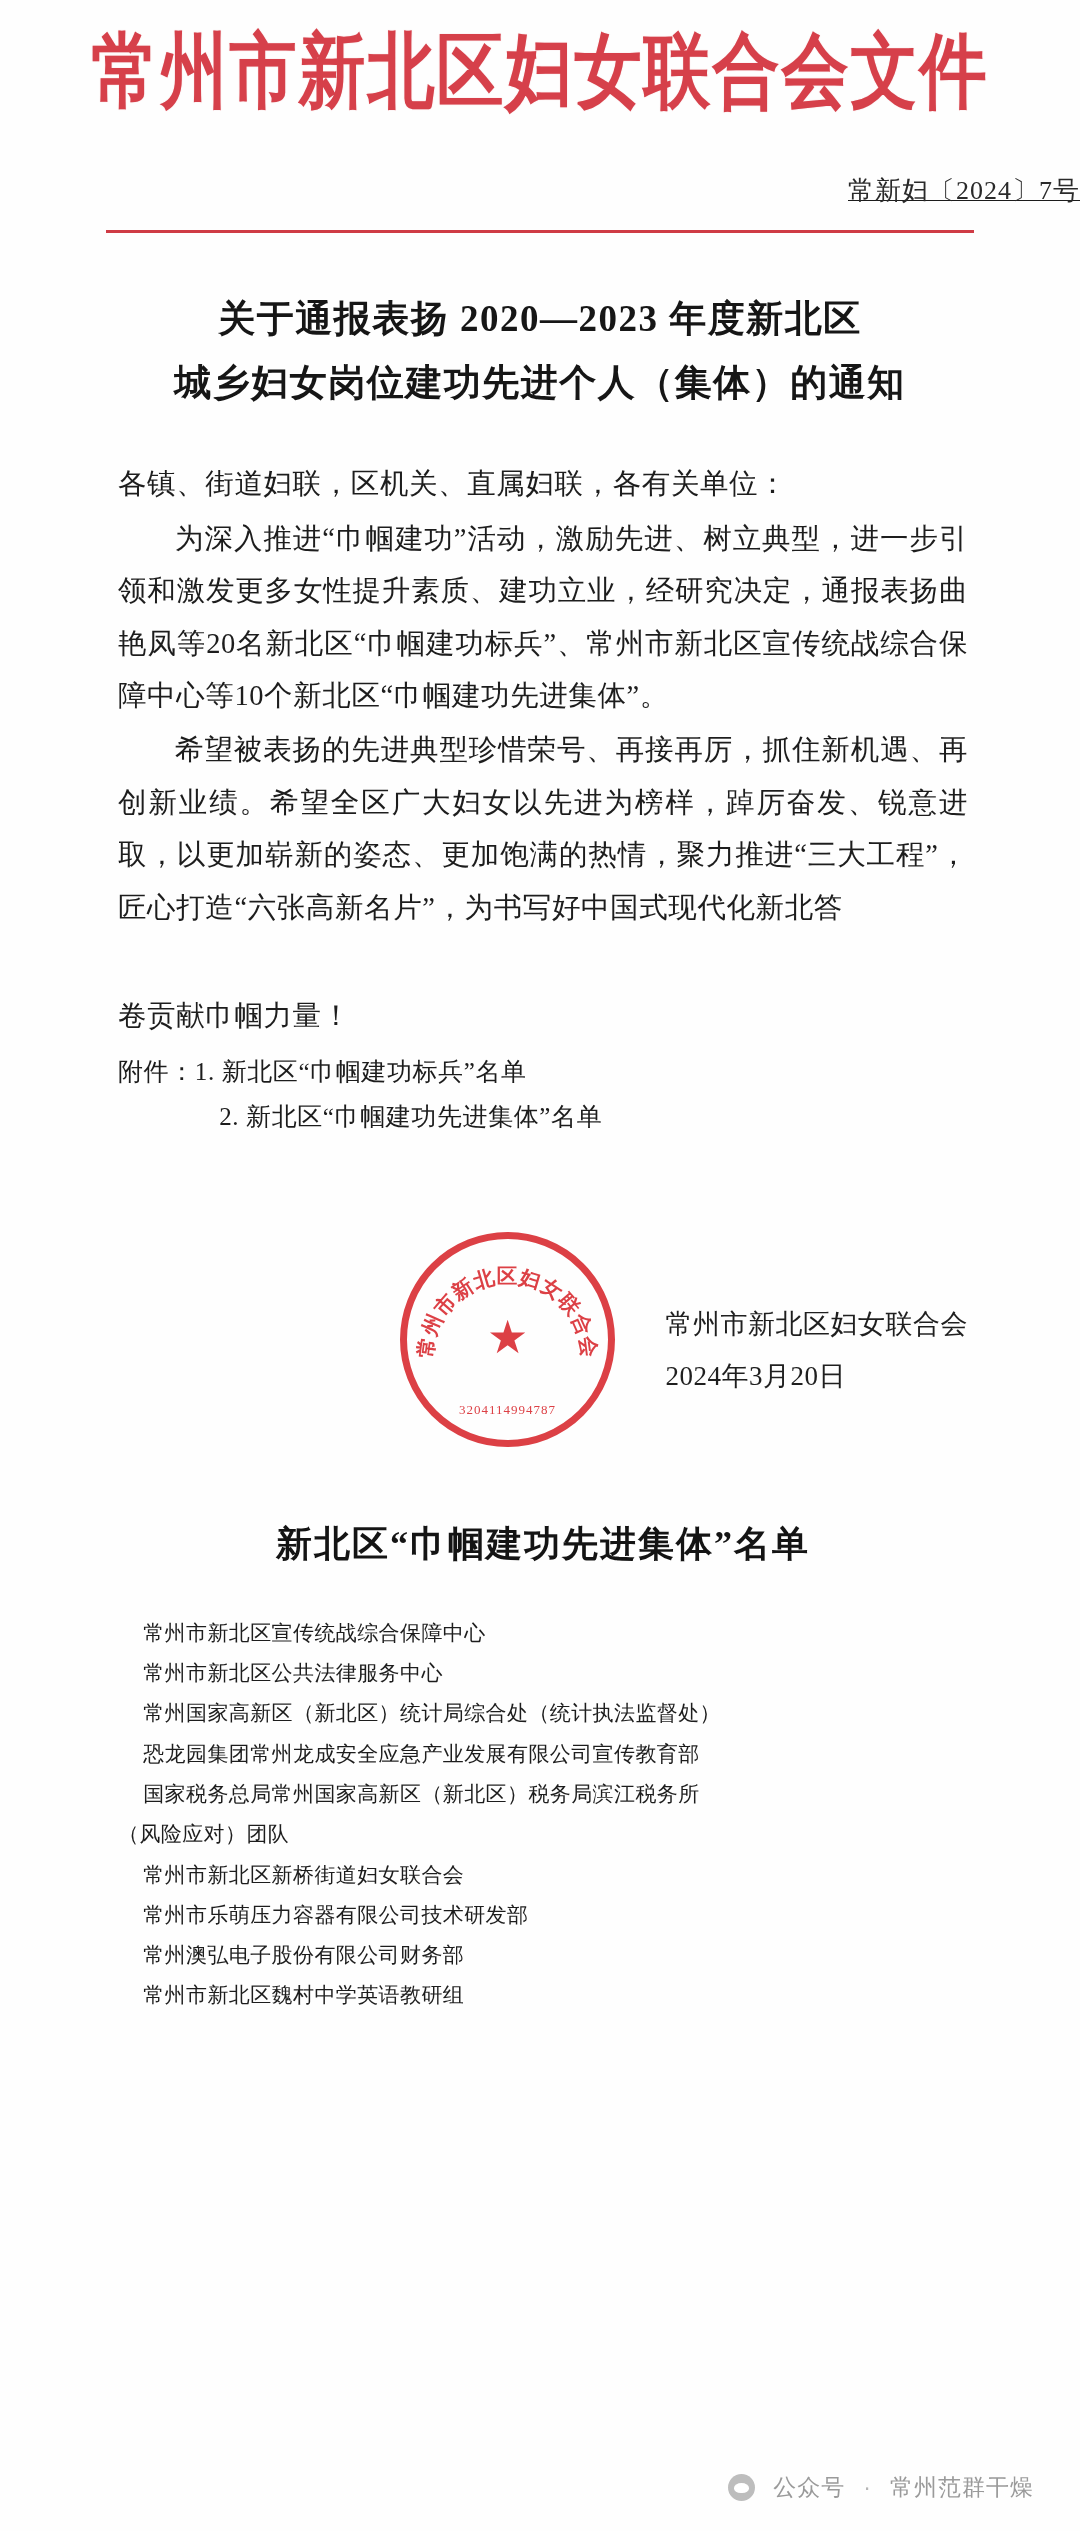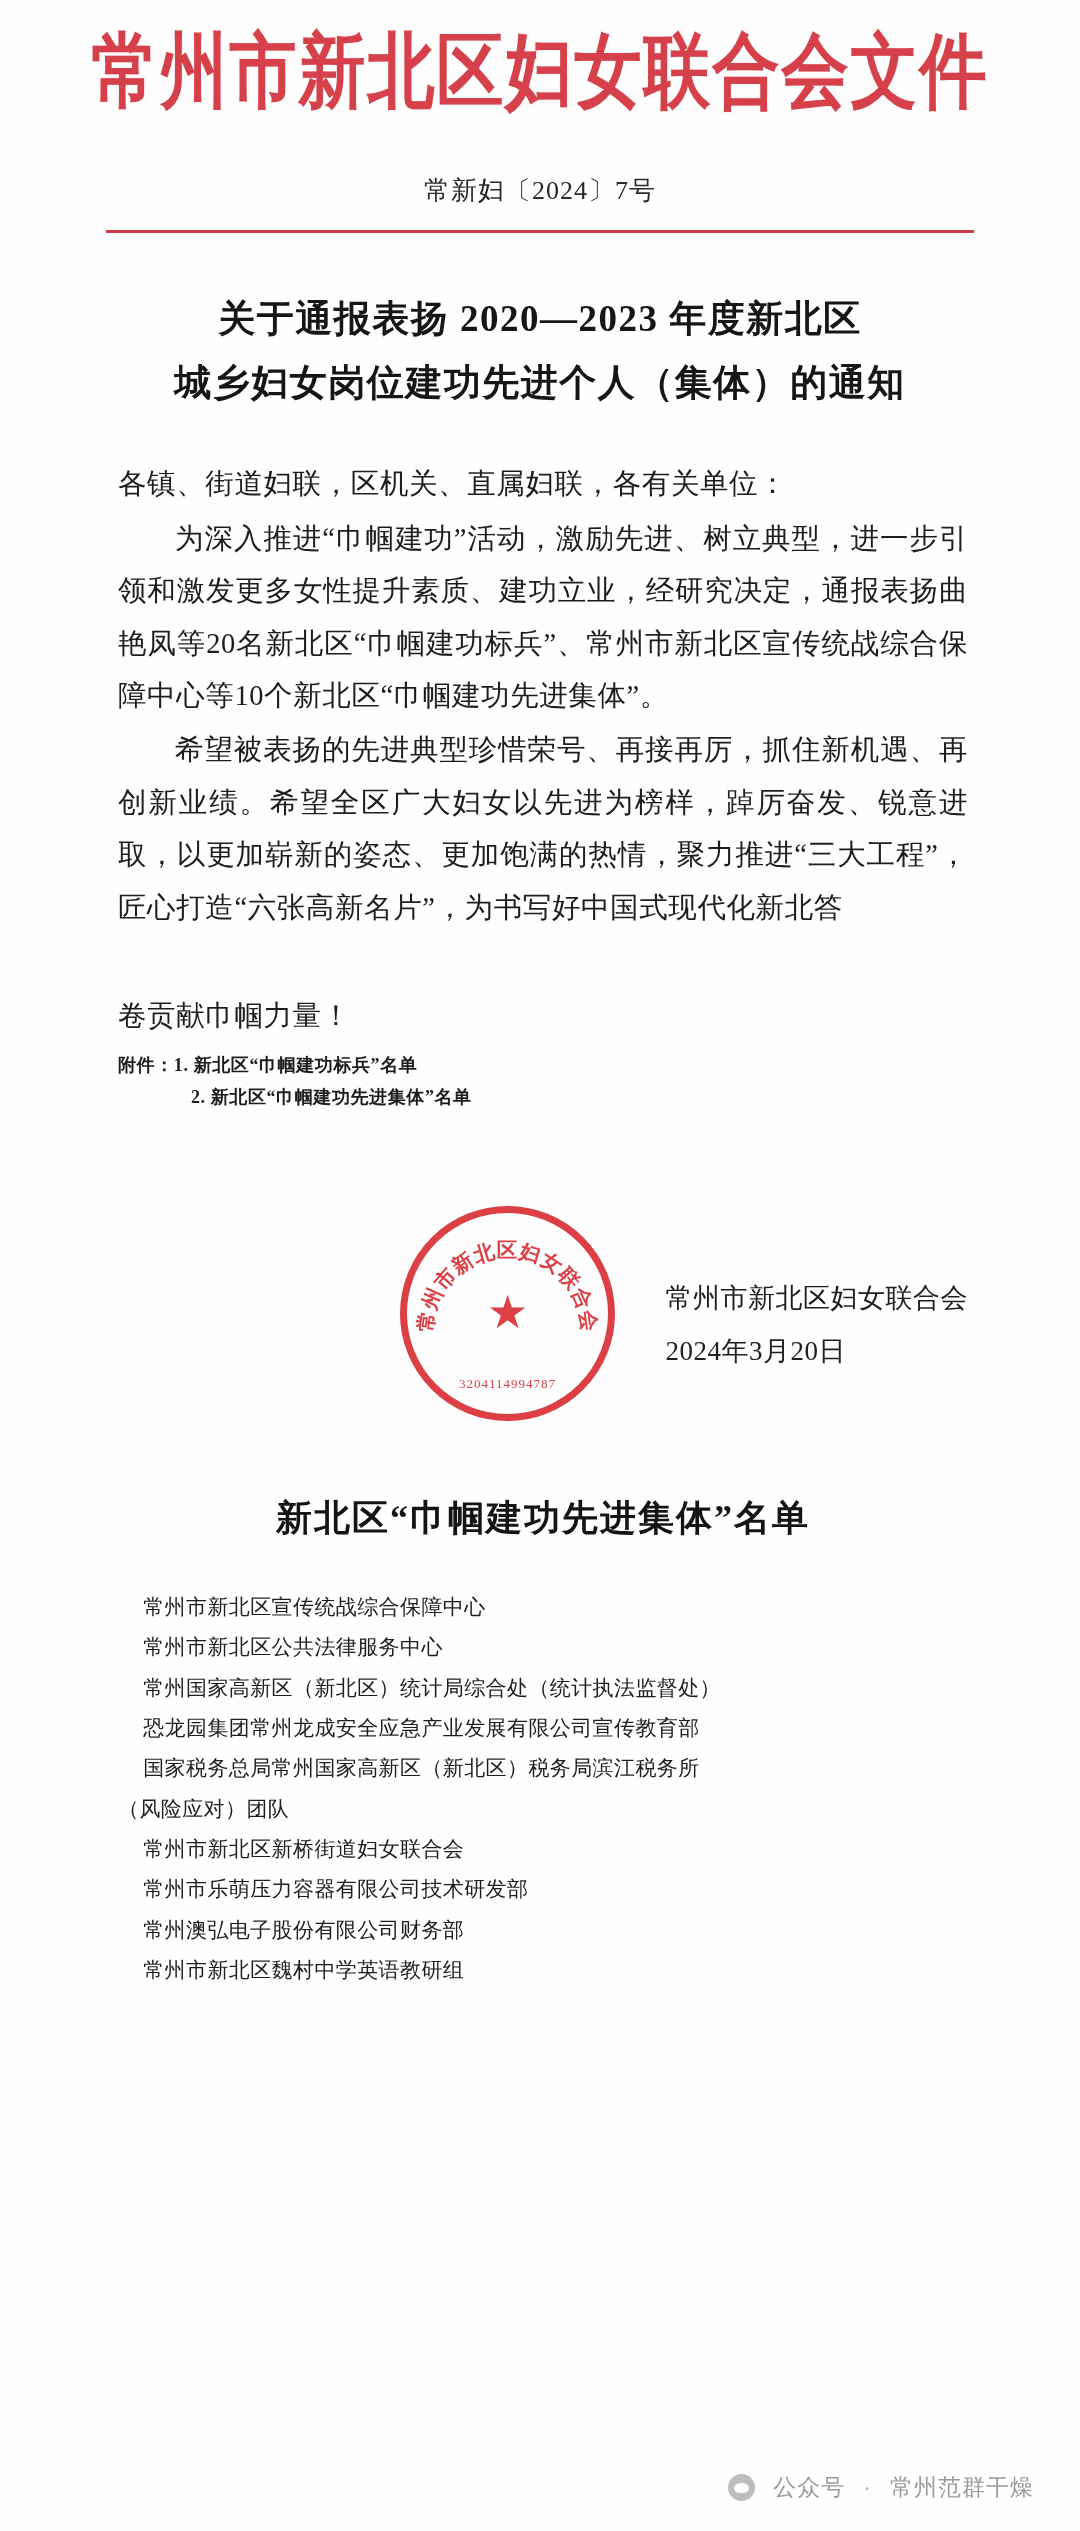--- a/index.html
+++ b/index.html
@@ -39,22 +39,23 @@
     line-height: 1.12;
     white-space: nowrap;
     transform: scaleY(1.22);
     transform-origin: center top;
     display: inline-block;
     text-shadow: 0 0 1px rgba(214,64,74,0.35);
   }
 
   
   .doc-number-wrap {
-    text-align: center;
+    text-align: right;
     margin-top: 68px;
+    text-decoration: underline;
   }
   .doc-number {
     font-size: 26px;
     letter-spacing: 1px;
     color: #2a2a2a;
     font-family: "Liberation Serif", "DejaVu Serif", serif;
   }
 
   
   .red-rule {
@@ -94,24 +95,23 @@
   }
   .para.indent { text-indent: 2em; }
   .para + .para { margin-top: 2px; }
 
   .spacer-lg { height: 56px; }
 
   
   .attach-list {
     margin-top: 6px;
     padding-left: 118px;
-    font-size: 18px;
+    font-size: 25px;
     line-height: 1.82;
     letter-spacing: 0.6px;
-    font-weight: bold;
   }
   .attach-list .al-row { display: block; white-space: nowrap; }
   .attach-list .al-label { }
   .attach-list .al-num { }
   .attach-list .al-row.sub { padding-left: 4.05em; }
 
   
   .sign-area {
     position: relative;
     margin-top: 92px;

